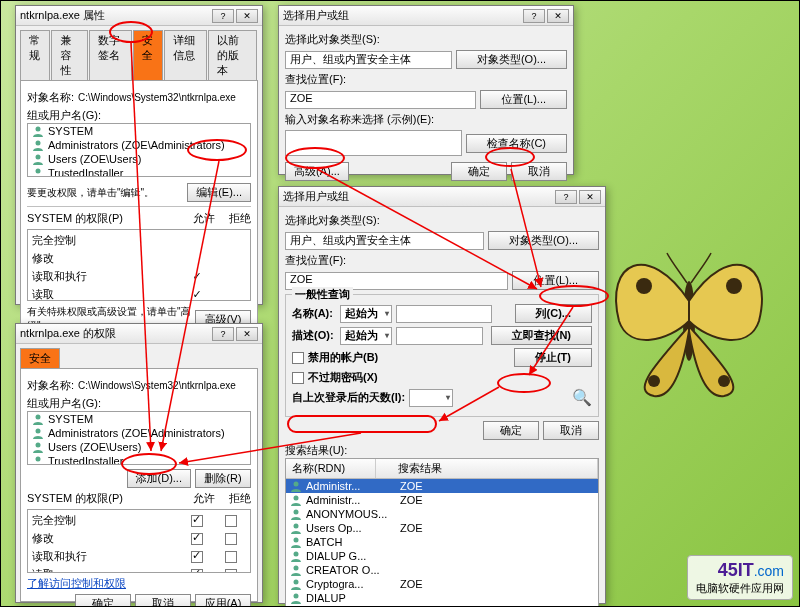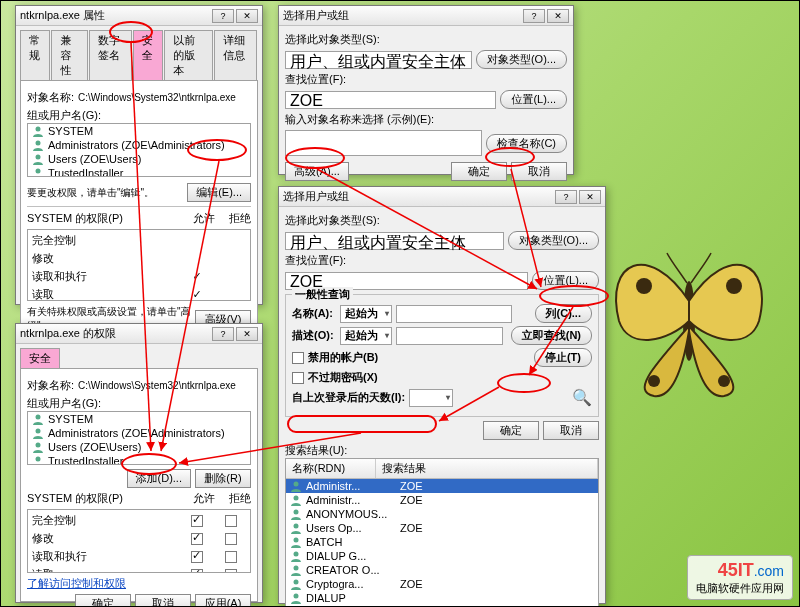--- a/index.html
+++ b/index.html
@@ -42,56 +42,56 @@
   .tabs { display:flex; background:#f0f0f0; padding: 4px 4px 0 4px; }
   .tab {
     padding: 2px 8px;
     border: 1px solid #a0a0a0;
     border-bottom: none;
     background: #e8e8e8;
     margin-right: 1px;
     font-size: 11px;
     cursor:pointer;
   }
-  .tab.active { background: #f9a8d4; font-weight:normal; }
+  .tab.active { background: #f97316; font-weight:normal; }
   .panel { border:1px solid #a0a0a0; margin: 0 4px 4px 4px; background:#fff; padding:6px; }
   .row { display:flex; align-items:center; margin: 3px 0; gap:4px; }
   .label { color:#000; }
   .listbox {
     border:1px solid #a0a0a0; background:#fff;
     overflow:auto;
   }
   .list-item { display:flex; align-items:center; gap:4px; padding:1px 4px; font-size:11px; }
   .list-item.sel { background:#316ac5; color:#fff; }
   .btn {
     background: linear-gradient(#fdfdfd,#e0e0e0);
     border: 1px solid #8a8a8a;
     padding: 1px 8px;
     font-size: 11px;
     cursor:pointer;
     min-width: 56px;
     text-align:center;
   }
-  .btn.small { min-width:auto; padding:1px 10px;border-radius:9px; }
+  .btn.small { min-width:auto; padding:1px 20px; }
   .perm-table { width:100%; }
   .perm-table .row { justify-content:space-between; padding:0 4px; }
   .chkcell { width:30px; text-align:center; }
   .checkbox {
     display:inline-block; width:12px; height:12px;
     border:1px solid #7a7a7a; background:#fff; vertical-align:middle;
     position:relative;
   }
   .checkbox.checked::after {
     content:"✓"; position:absolute; top:-3px; left:0; font-size:11px; color:#000;
   }
   .link { color:#0a46c2; text-decoration:underline; cursor:pointer; }
   .hr { border-top:1px solid #c0c0c0; margin:4px 0; }
   .input {
     border:1px solid #a0a0a0; background:#fff; height:18px; padding:0 4px;
-    font-size:16px;
+    font-size:11px;
   }
   .select {
     border:1px solid #a0a0a0; background:#fff; height:18px; font-size:11px;
     display:flex; align-items:center; justify-content:space-between; padding:0 2px 0 4px;
   }
   .select .arrow { font-size:8px; color:#555; }
   .circle {
     position:absolute; border:2px solid #e00; border-radius:50%;
     pointer-events:none;
   }
@@ -100,23 +100,23 @@
   .group { border:1px solid #c0c0c0; padding:6px; margin:4px 0; position:relative;font-weight:bold; }
   .group-title { position:absolute; top:-8px; left:6px; background:#f0f0f0; padding:0 3px; font-size:11px; }
   .logo {
     position:absolute; right:6px; bottom:6px;
     background:rgba(255,255,255,0.85);
     border:1px solid #aaa; border-radius:4px;
     padding:4px 8px; font-size:11px; text-align:right;
     line-height:1.2;
   }
   .logo .big { font-size:18px; font-weight:bold; }
-  .logo .red { color:#ef4444; }
+  .logo .red { color:#4c1d95; }
   .logo .blue { color:#06c; }
-  .results-header { display:flex; background:linear-gradient(#fdfdfd,#e8e8e8); border-bottom:1px solid #bbb; }
+  .results-header { display:flex; background:linear-gradient(#fdfdfd,#e8e8e8); border-bottom:1px solid #bbb;gap:16px; }
   .results-header > div { padding:2px 6px; border-right:1px solid #ccc; }
   .col-name { width:90px; }
   .col-loc { flex:1; }
   .results-body { max-height:150px; overflow:auto; }
   .butterfly {
     position:absolute; right:20px; top:230px; width:180px; height:180px;
     pointer-events:none;
   }
 </style>
 </head>
@@ -144,22 +144,22 @@
     <div class="win-btns">
       <div class="win-btn">?</div>
       <div class="win-btn">✕</div>
     </div>
   </div>
   <div class="tabs" id="w1tabs">
       <div class="tab">常规</div>
       <div class="tab">兼容性</div>
       <div class="tab">数字签名</div>
       <div class="tab active">安全</div>
+      <div class="tab">详细信息</div>
       <div class="tab">以前的版本</div>
-      <div class="tab">详细信息</div>
     </div>
   <div class="panel" style="height:252px; overflow:hidden;">
     <div class="row">
       <span class="label">对象名称:</span>
       <span style="font-size:10px;">C:\Windows\System32\ntkrnlpa.exe</span>
     </div>
     <div class="label">组或用户名(G):</div>
     <div class="listbox" style="height:54px;" id="w1users">
         <div class="list-item">
           <span class="icon-user"><svg viewBox="0 0 12 12">

